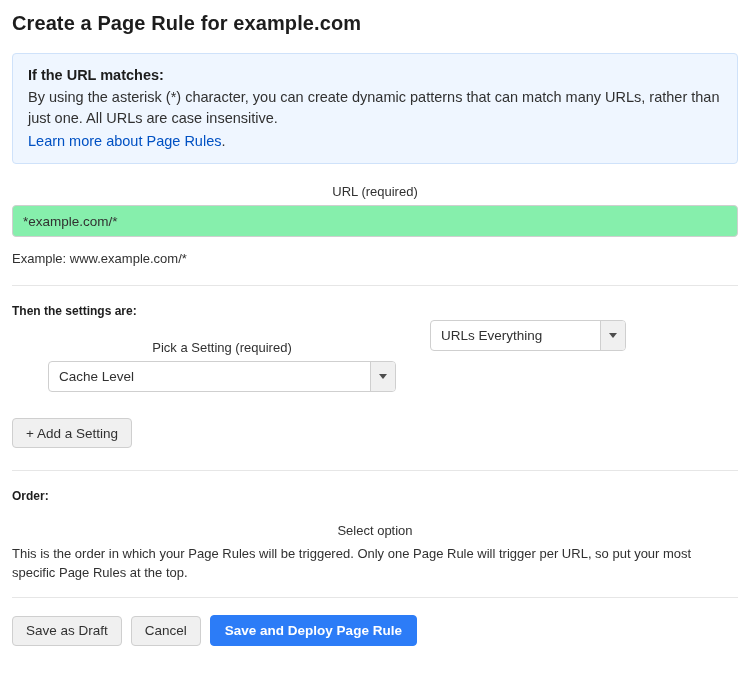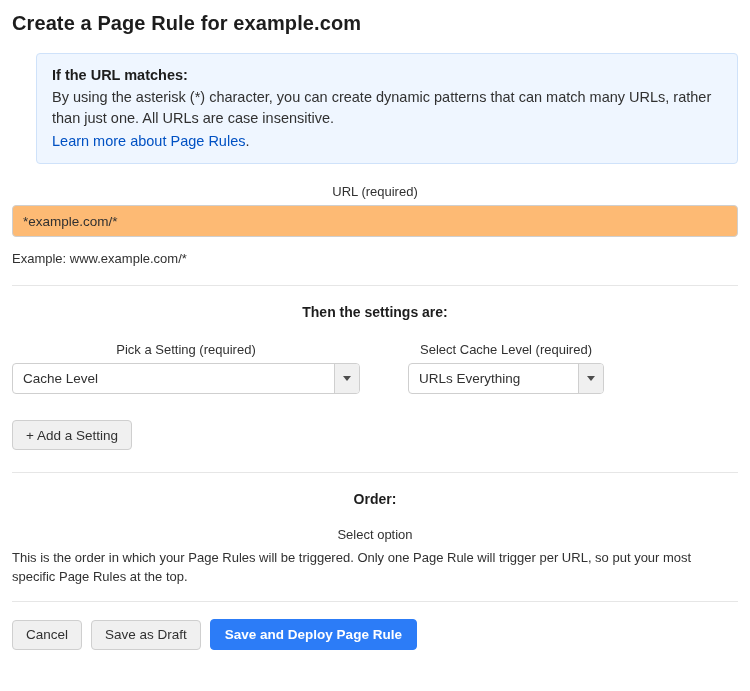--- a/index.html
+++ b/index.html
@@ -26,21 +26,20 @@
     color: #1d1d1d;
     margin: 12px 0 0 0;
     letter-spacing: 0.1px;
   }
   .info-box {
     margin-top: 18px;
     background: #eff6ff;
     border: 1px solid #cfe2fa;
     border-radius: 4px;
     padding: 13px 15px 14px 15px;
-    margin-left: 24px;
   }
   .info-heading {
     font-size: 14.5px;
     font-weight: bold;
     color: #1d1d1d;
     margin-bottom: 4px;
   }
   .info-text {
     font-size: 14.5px;
     line-height: 21px;
@@ -62,44 +61,44 @@
   }
   .text-input {
     width: 100%;
     height: 32px;
     border: 1px solid #cfcfcf;
     border-radius: 4px;
     padding: 0 10px;
     font-size: 13.5px;
     color: #313131;
     font-family: "Liberation Sans", sans-serif;
-    background: #fdba74;
+    background: #86efac;
     outline: none;
   }
   .hint {
     font-size: 13px;
     color: #313131;
     margin-top: 14px;
   }
   .divider {
     border: none;
     border-top: 1px solid #e6e6e6;
     margin: 19px 0 0 0;
   }
   .section-title {
-    font-size: 14px;
+    font-size: 12px;
     font-weight: bold;
     color: #1d1d1d;
     margin-top: 18px;
-    text-align: center;
   }
   .row {
     display: flex;
     align-items: flex-start;
-    gap: 48px;
+    gap: 34px;
+    margin-left: 36px;
   }
   .col-setting { width: 348px; }
   .col-cache { width: 196px; }
 
   .select-wrap {
     position: relative;
     display: block;
   }
   .select-box {
     width: 100%;
@@ -215,21 +214,20 @@
     <div class="col-setting">
       <div class="field-label">Pick a Setting (required)</div>
       <div class="select-wrap">
         <div class="select-box">Cache Level</div>
         <div class="select-arrow-btn">
           <span class="caret"></span>
         </div>
       </div>
     </div>
     <div class="col-cache">
-      <div class="field-label">Select Cache Level (required)</div>
       <div class="select-wrap">
         <div class="select-box">URLs Everything</div>
         <div class="select-arrow-btn">
           <span class="caret"></span>
         </div>
       </div>
     </div>
   </div>
 
   <div class="add-setting">
@@ -239,18 +237,18 @@
   <hr class="divider" style="margin-top:22px;">
 
   <div class="section-title">Order:</div>
 
   <div class="field-label">Select option</div>
   <div class="order-hint">This is the order in which your Page Rules will be triggered. Only one Page Rule will trigger per URL, so put your most specific Page Rules at the top.</div>
 
   <hr class="divider" style="margin-top:15px;">
 
   <div class="footer">
+    <button class="btn">Save as Draft</button>
     <button class="btn">Cancel</button>
-    <button class="btn">Save as Draft</button>
     <button class="btn btn-primary">Save and Deploy Page Rule</button>
   </div>
 
 </div>
 
 </body></html>

